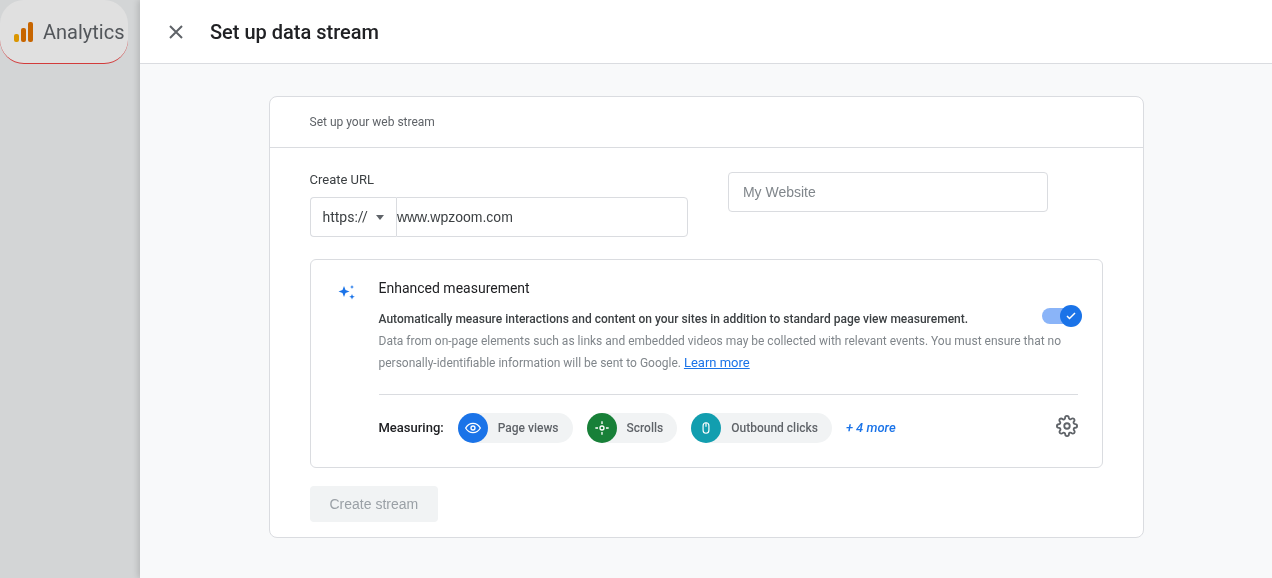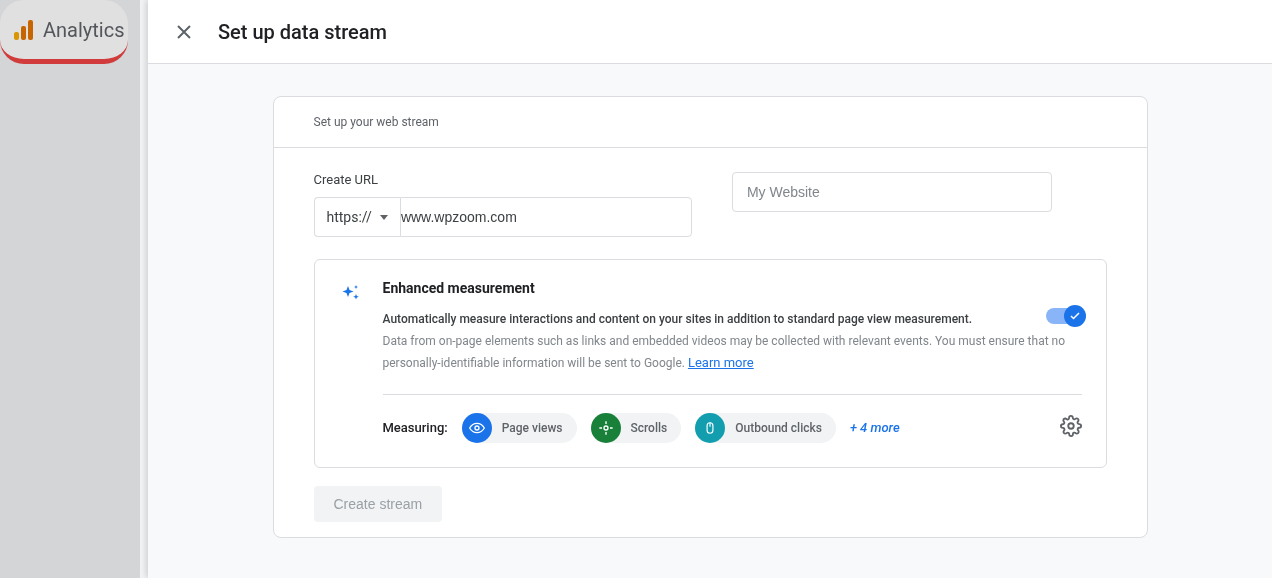--- a/index.html
+++ b/index.html
@@ -13,21 +13,21 @@
     }
     .backdrop {
       position: absolute;
       top: 0; left: 0;
       width: 128px;
       height: 64px;
       background: #fff;
       display: flex;
       align-items: center;
       padding-left: 14px;
-      border-bottom: 5px solid #ef4444;
+      border-bottom: 1px solid #ef4444;
       border-radius: 24px;
     }
     .backdrop-overlay {
       position: absolute;
       top: 0; left: 0;
       width: 140px;
       height: 578px;
       background: rgba(0,0,0,0.12);
       pointer-events: none;
     }
@@ -44,21 +44,21 @@
     .ga-logo .b1 { height: 8px; background: #f9ab00; }
     .ga-logo .b2 { height: 14px; background: #e37400; }
     .ga-logo .b3 { height: 20px; background: #e37400; }
     .backdrop-title {
       font-size: 20px;
       color: #5f6368;
       font-weight: 400;
     }
     .panel {
       position: absolute;
-      left: 148px;
+      left: 140px;
       top: 0;
       right: 0;
       height: 100%;
       background: #fff;
       box-shadow: -2px 0 6px rgba(0,0,0,0.15);
       display: flex;
       flex-direction: column;
     }
     .panel-header {
       height: 64px;
@@ -174,21 +174,21 @@
       position: relative;
     }
     .sparkle {
       color: #1a73e8;
       flex-shrink: 0;
       margin-top: 2px;
     }
     .enhanced-content { flex: 1; }
     .enhanced-title {
       font-size: 14px;
-      font-weight: 700;
+      font-weight: 400;
       color: #202124;
       margin-bottom: 14px;
     }
     .enhanced-desc {
       font-size: 12px;
       color: #3c4043;
       font-weight: 500;
       line-height: 1.6;
     }
     .enhanced-note {

